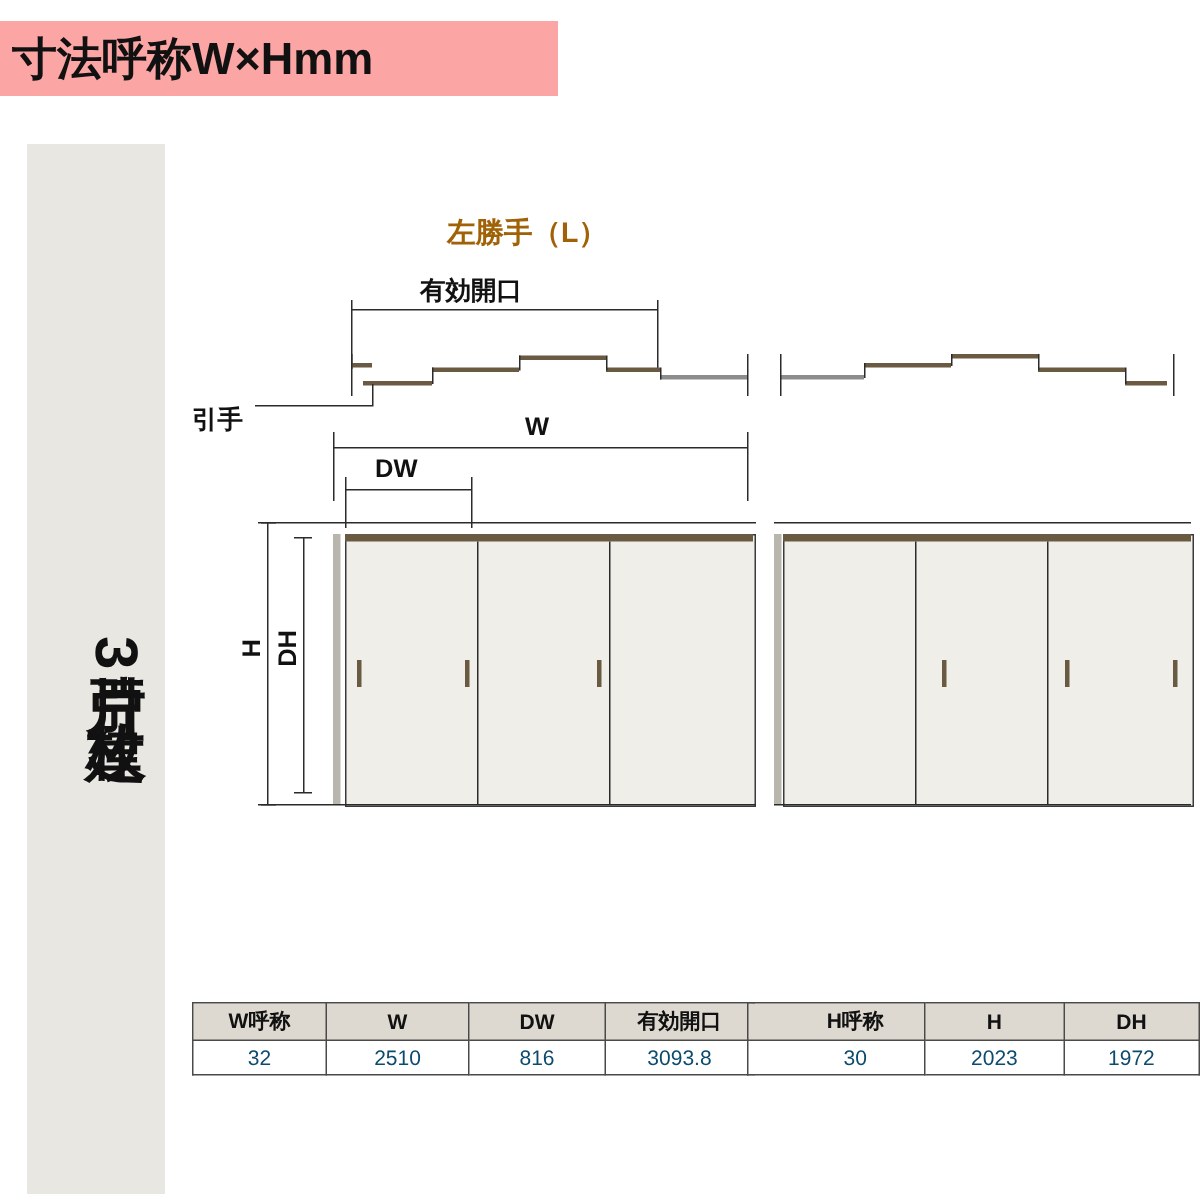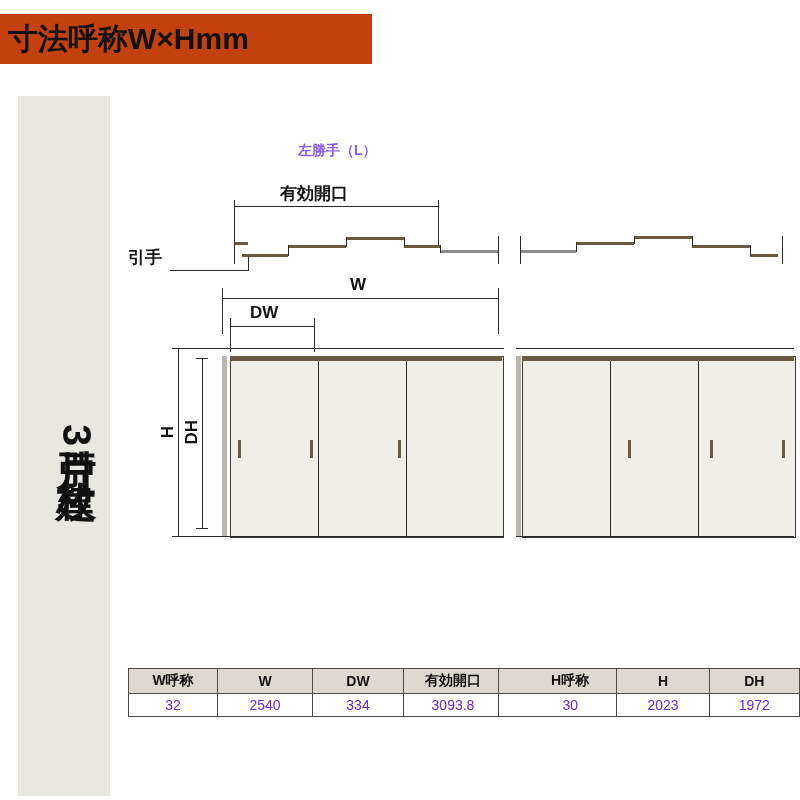--- a/index.html
+++ b/index.html
@@ -8,21 +8,21 @@
     background:#ffffff;
     font-family:"Liberation Sans", sans-serif;
     position:relative;
     overflow:hidden;
     color:#1a1a1a;
   }
   
   .title-bar{
     position:absolute;left:0;top:14px;
     width:372px;height:50px;
-    background:#c2410c;
+    background:#fca5a5;
     display:flex;align-items:center;
   }
   .title-bar .t{
     font-size:30px;font-weight:bold;letter-spacing:0px;
     padding-left:8px;color:#111;
   }
   
   .side-band{
     position:absolute;left:18px;top:96px;
     width:92px;height:700px;
@@ -36,21 +36,21 @@
     writing-mode:vertical-rl;
     letter-spacing:2px;
     height:290px;
   }
   
   .canvas{
     position:absolute;left:110px;top:90px;
     width:690px;height:560px;
   }
   .hdr{
-    position:absolute;font-size:14px;font-weight:bold;color:#8b5cf6;
+    position:absolute;font-size:19px;font-weight:bold;color:#a16207;
   }
   .hdr-l{left:188px;top:52px;}
   .hdr-r{left:452px;top:52px;}
 
   
   .ln{position:absolute;background:#2b2b2b;}
   .hl{height:1px;}
   .vl{width:1px;}
   .brown{background:#6b5a42;}
   .grey{background:#8d8d8d;}
@@ -64,21 +64,21 @@
 
   
   .tbl{position:absolute;border-collapse:collapse;font-size:14px;}
   .tbl th{
     background:#ded9d0;border:1px solid #4a4a4a;
     font-weight:bold;color:#111;padding:3px 6px;text-align:center;
   }
   .tbl td{
     border-left:1px solid #4a4a4a;border-right:1px solid #4a4a4a;
     border-bottom:1px solid #4a4a4a;border-top:0;
-    padding:3px 6px;text-align:center;color:#6d28d9;background:#fff;
+    padding:3px 6px;text-align:center;color:#0c4a6e;background:#fff;
   }
   #w-table{left:128px;top:668px;}
   #h-table{left:498px;top:668px;}
   #w-table th:nth-child(1),#w-table td:nth-child(1){width:76px;}
   #w-table th:nth-child(2),#w-table td:nth-child(2){width:82px;}
   #w-table th:nth-child(3),#w-table td:nth-child(3){width:78px;}
   #w-table th:nth-child(4),#w-table td:nth-child(4){width:86px;}
   #h-table th:nth-child(1),#h-table td:nth-child(1){width:84px;padding-left:31px;}
   #h-table th:nth-child(2),#h-table td:nth-child(2){width:82px;}
   #h-table th:nth-child(3),#h-table td:nth-child(3){width:80px;}
@@ -111,21 +111,21 @@
 
   <div class="ln vl" style="left:124px;top:146px;height:28px;"></div>
   <div class="ln vl" style="left:388px;top:146px;height:28px;"></div>
   <div class="ln vl" style="left:178px;top:155px;height:11px;"></div>
   <div class="ln vl" style="left:236px;top:147px;height:10px;"></div>
   <div class="ln vl" style="left:294px;top:147px;height:10px;"></div>
   <div class="ln vl" style="left:330px;top:155px;height:8px;"></div>
 
   <div class="ln hl" style="left:60px;top:180px;width:78px;"></div>
   <div class="ln vl" style="left:138px;top:166px;height:15px;"></div>
-  <div class="dimtxt" style="left:18px;top:156px;">引手</div>
+  <div class="dimtxt" style="left:18px;top:178px;">引手</div>
 
   <div class="ln hl" style="left:112px;top:208px;width:276px;"></div>
   <div class="tick" style="left:112px;top:198px;height:46px;"></div>
   <div class="tick" style="left:388px;top:198px;height:46px;"></div>
   <div class="dimtxt" style="left:240px;top:185px;">W</div>
 
   <div class="ln hl" style="left:120px;top:236px;width:84px;"></div>
   <div class="tick" style="left:120px;top:228px;height:34px;"></div>
   <div class="tick" style="left:204px;top:228px;height:34px;"></div>
   <div class="dimtxt" style="left:140px;top:213px;">DW</div>
@@ -183,22 +183,22 @@
     <tr>
       <th>W呼称</th>
       <th>W</th>
       <th>DW</th>
       <th>有効開口</th>
     </tr>
   </thead>
   <tbody>
     <tr>
       <td>32</td>
-      <td>2540</td>
-      <td>334</td>
+      <td>2510</td>
+      <td>816</td>
       <td>3093.8</td>
     </tr>
   </tbody>
 </table>
 
 <table class="tbl" id="h-table">
   <thead>
     <tr>
       <th>H呼称</th>
       <th>H</th>

